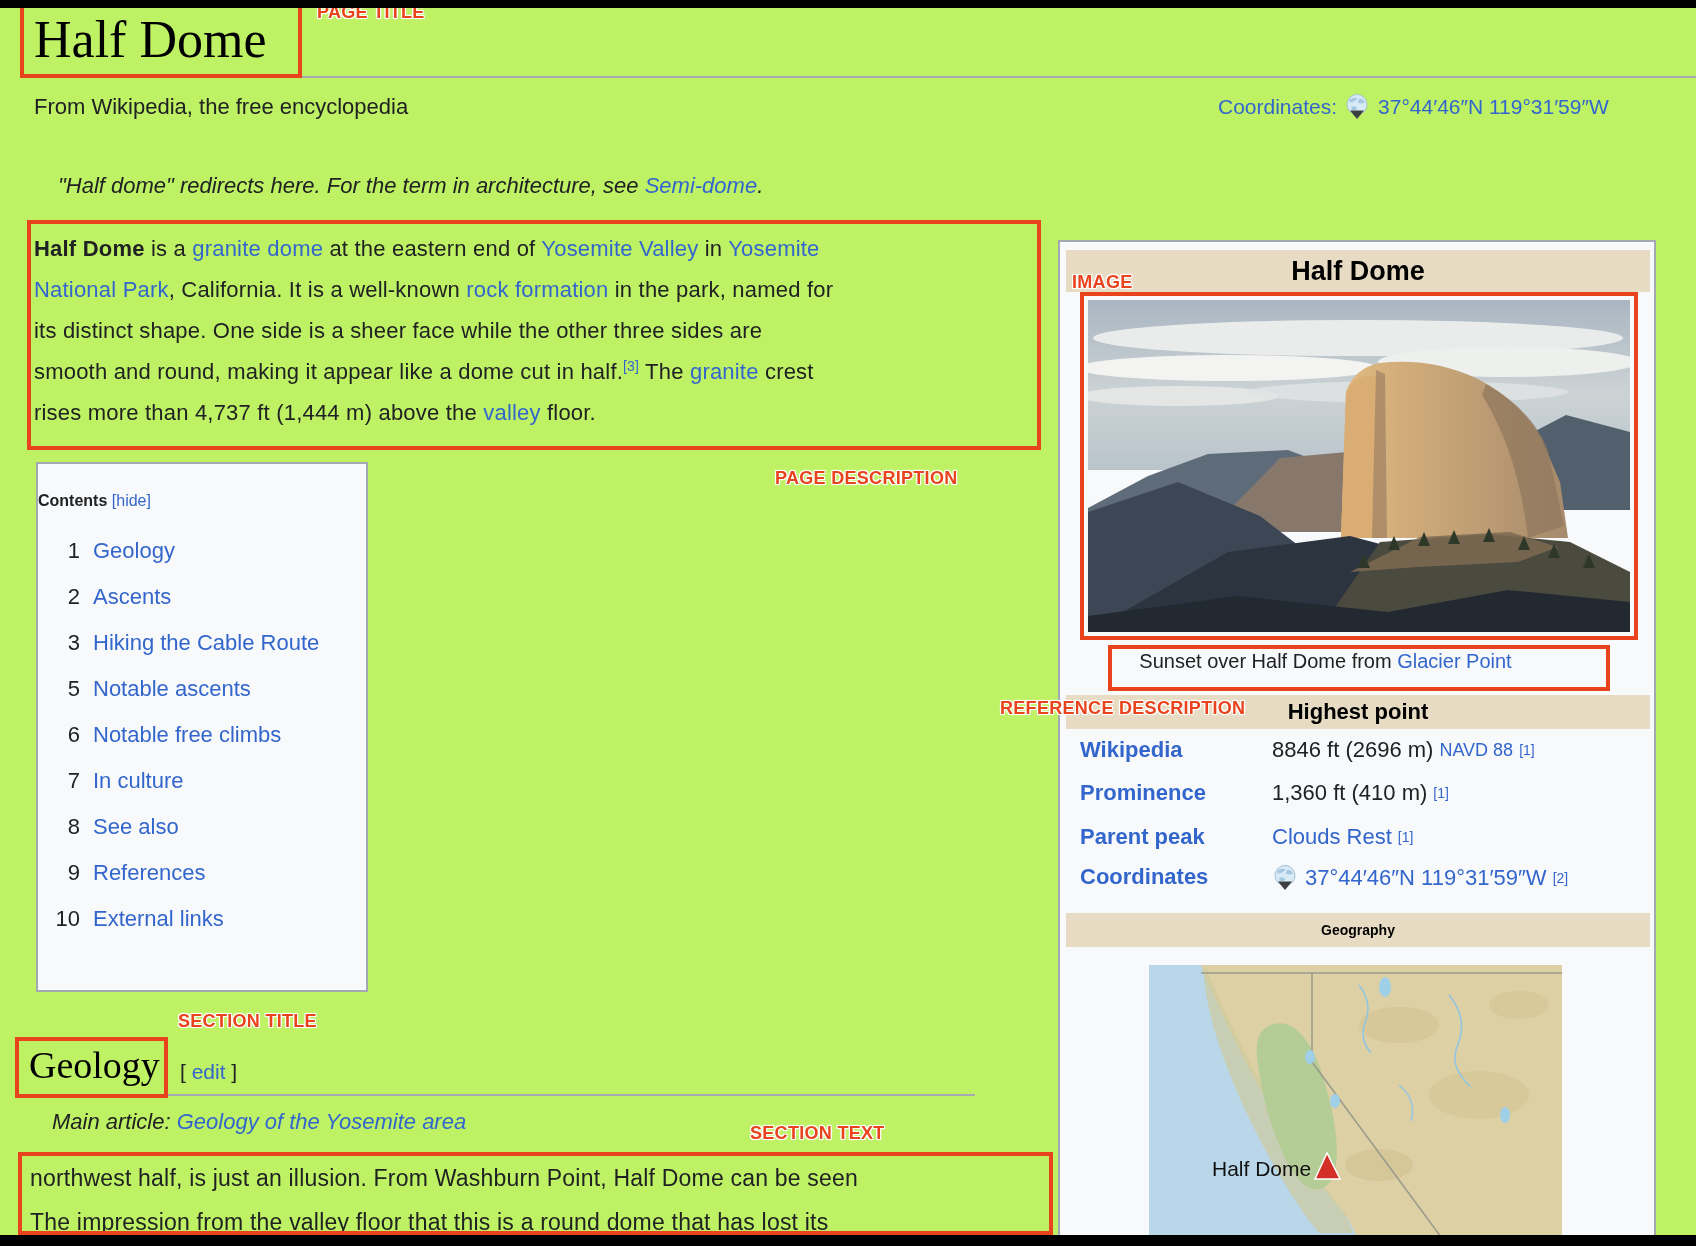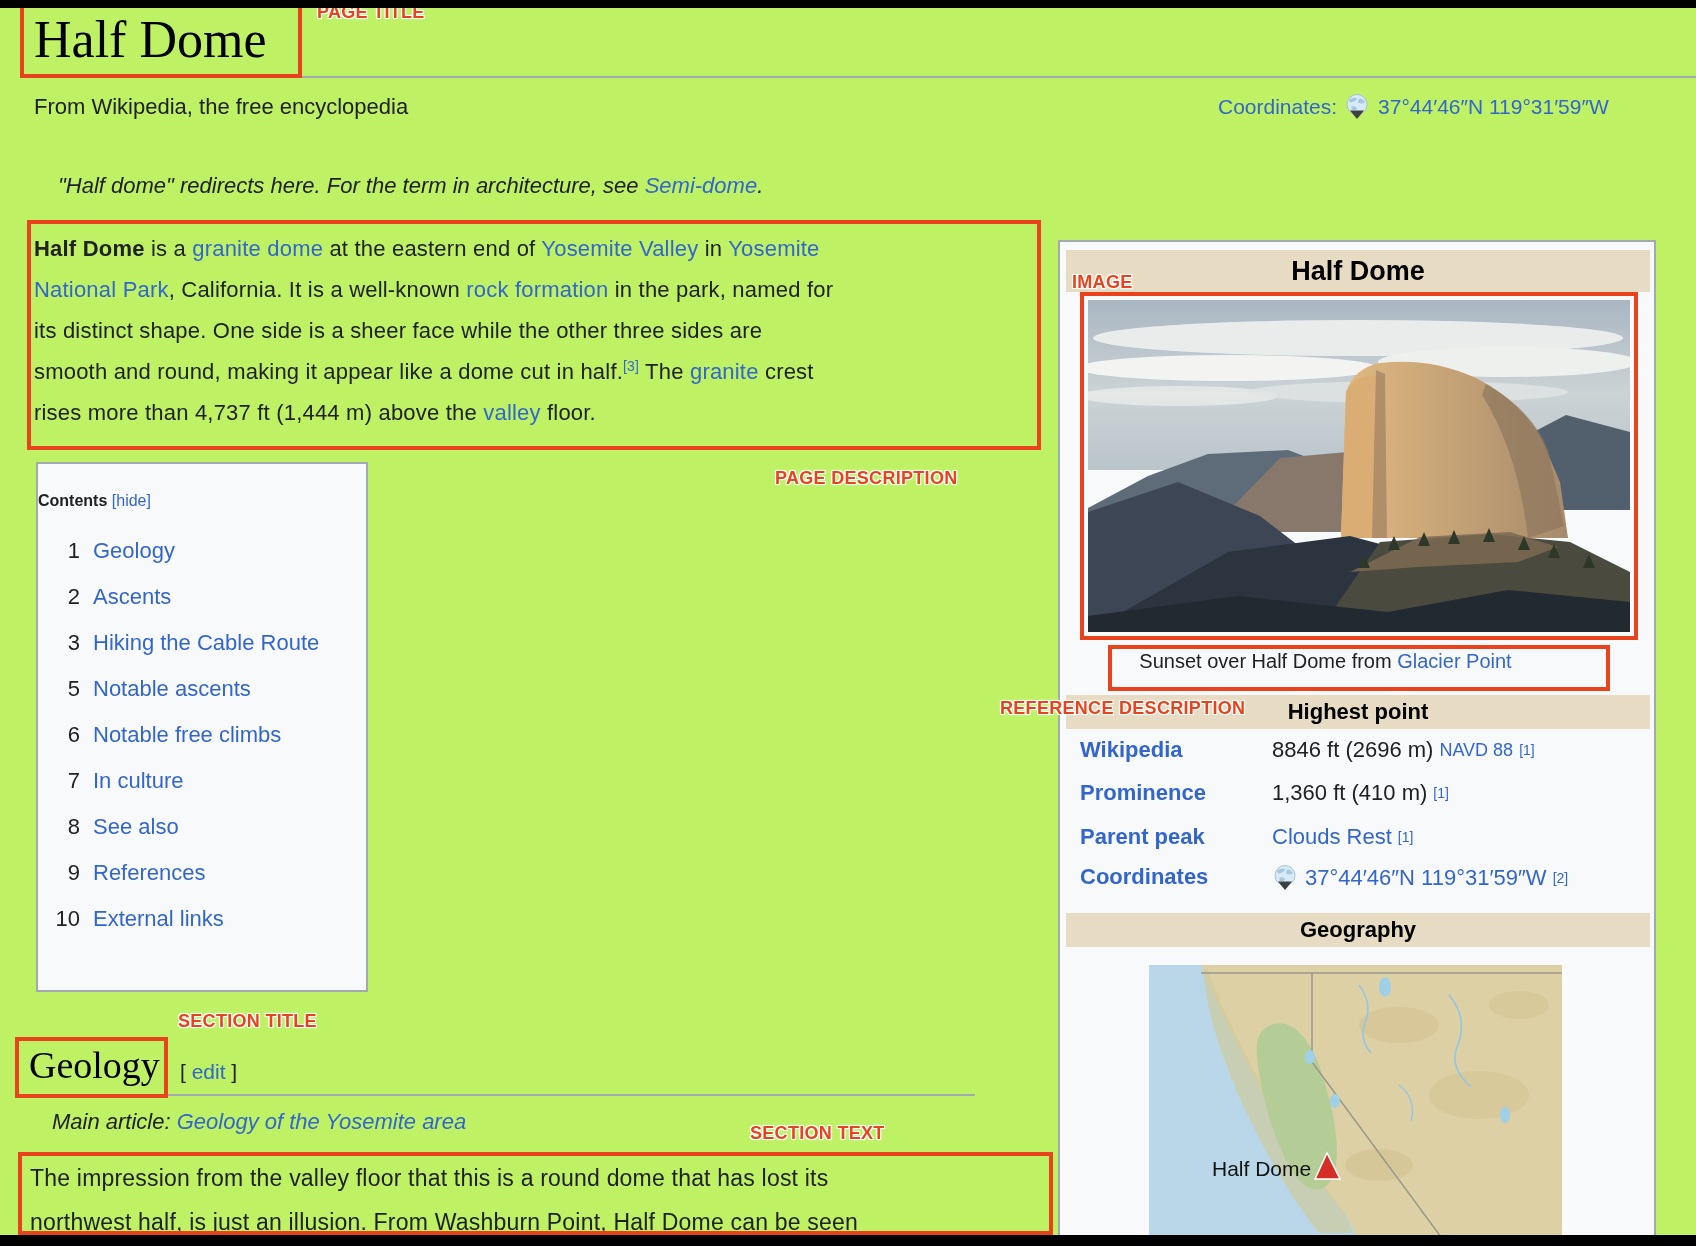--- a/index.html
+++ b/index.html
@@ -61,21 +61,21 @@
                font-size:23px; letter-spacing:.2px; }
   .sect-text .txt-line { height:44px; line-height:44px; white-space:nowrap; }
 
   
   .infobox { position:absolute; left:1058px; top:240px; width:598px; height:1006px;
              background:#f8f9fa; border:2px solid #a2a9b1; z-index:1; }
   .ib-band { position:absolute; left:6px; width:584px; background:#e7dcc3; text-align:center;
              font-weight:bold; color:#000; }
   .ib-band-title { top:8px; height:42px; line-height:42px; font-size:27px; }
   .ib-band-hp { top:453px; height:34px; line-height:34px; font-size:22px; }
-  .ib-band-geo { top:671px; height:34px; line-height:34px; font-size:22px; }
+  .ib-band-geo { top:671px; height:34px; line-height:34px; font-size:14px; }
 
   .img-annbox { left:1080px; top:292px; width:558px; height:348px; }
   .photo { position:absolute; left:1088px; top:300px; width:542px; height:332px; z-index:2; }
   .lbl-image { left:1072px; top:272px; }
   .cap-annbox { left:1108px; top:645px; width:502px; height:46px; }
   .caption { position:absolute; left:1108px; top:650px; width:435px; text-align:center; font-size:20px; z-index:2; }
   .lbl-ref-desc { left:1000px; top:698px; }
 
   .ib-row { position:absolute; left:20px; width:562px; font-size:22px; white-space:nowrap; }
   .ib-label { position:absolute; left:0; font-weight:bold; color:#3366cc; }
@@ -143,22 +143,22 @@
 
   <div class="ann-label lbl-section-title">SECTION TITLE</div>
   <div class="ann-box geo-annbox"></div>
   <h2 class="geo-title h-serif">Geology</h2>
   <div class="edit-link"><span>[ </span><a href="#" class="sg-l">edit</a><span> ]</span></div>
   <div class="hr2"></div>
   <div class="main-article"><span class="sg-i">Main article: </span><a href="#" class="sg-l sg-i">Geology of the Yosemite area</a></div>
   <div class="ann-label lbl-section-text">SECTION TEXT</div>
   <div class="ann-box sect-annbox"></div>
   <div class="sect-text">
+      <div class="txt-line">northwest half, is just an illusion. From Washburn Point, Half Dome can be seen</div>
       <div class="txt-line">The impression from the valley floor that this is a round dome that has lost its</div>
-      <div class="txt-line">northwest half, is just an illusion. From Washburn Point, Half Dome can be seen</div>
     </div>
 
   <div class="infobox">
     <div class="ib-band ib-band-title">Half Dome</div>
     <div class="ib-band ib-band-hp">Highest point</div>
     <div class="ib-band ib-band-geo">Geography</div>
     <div id="ib-rows">
         <div class="ib-row" style="top: 495px;">
           <a href="#" class="ib-label">Wikipedia</a>
           <span class="ib-value">

